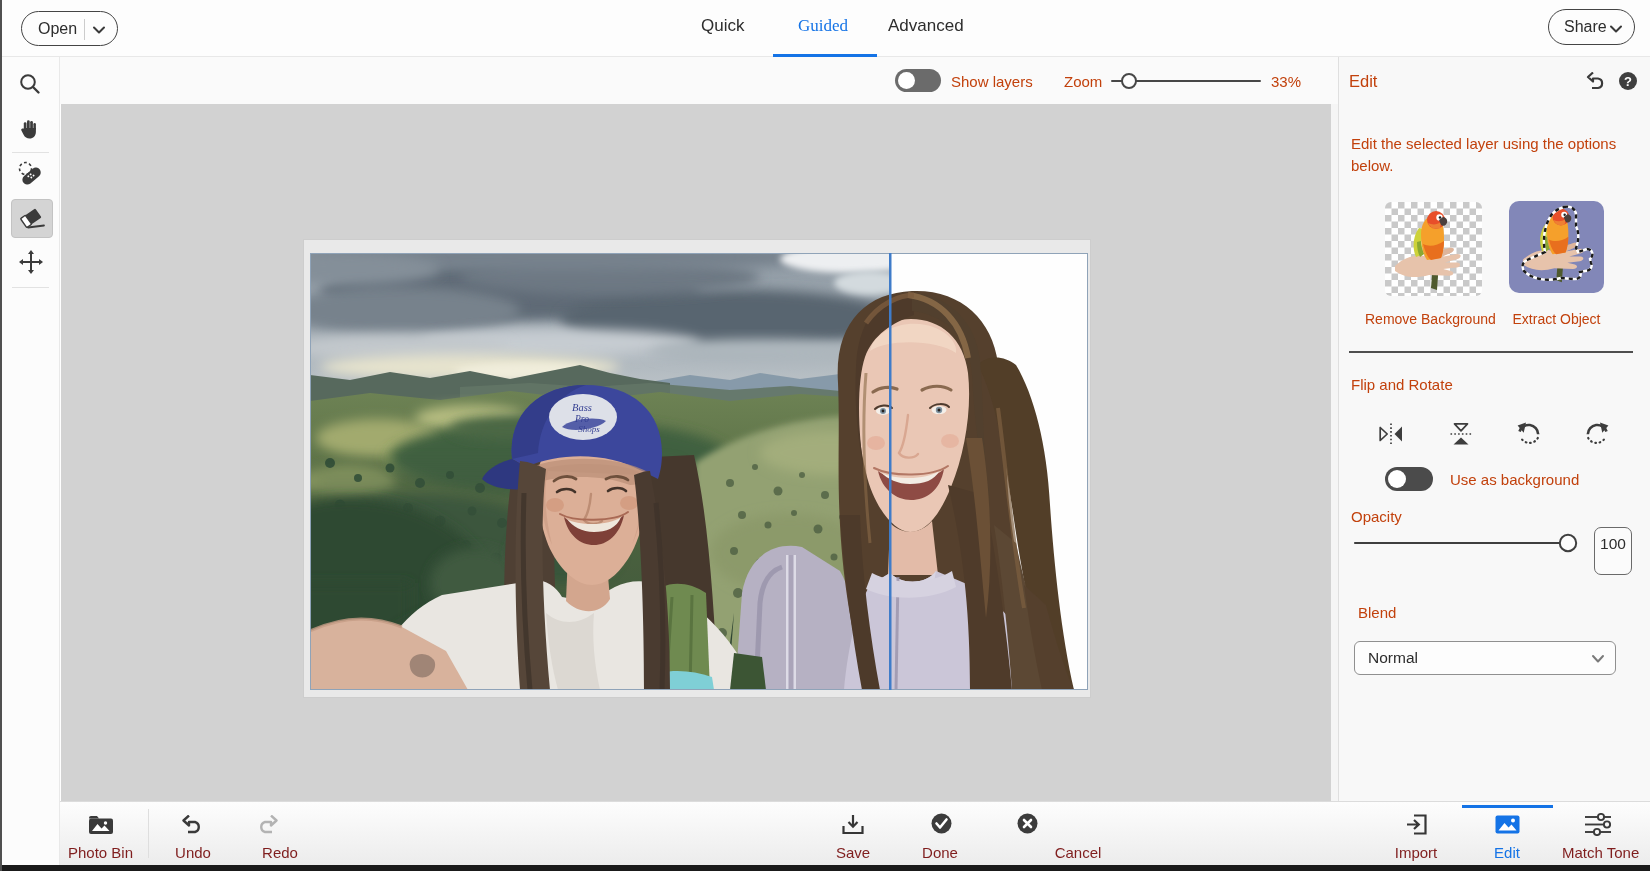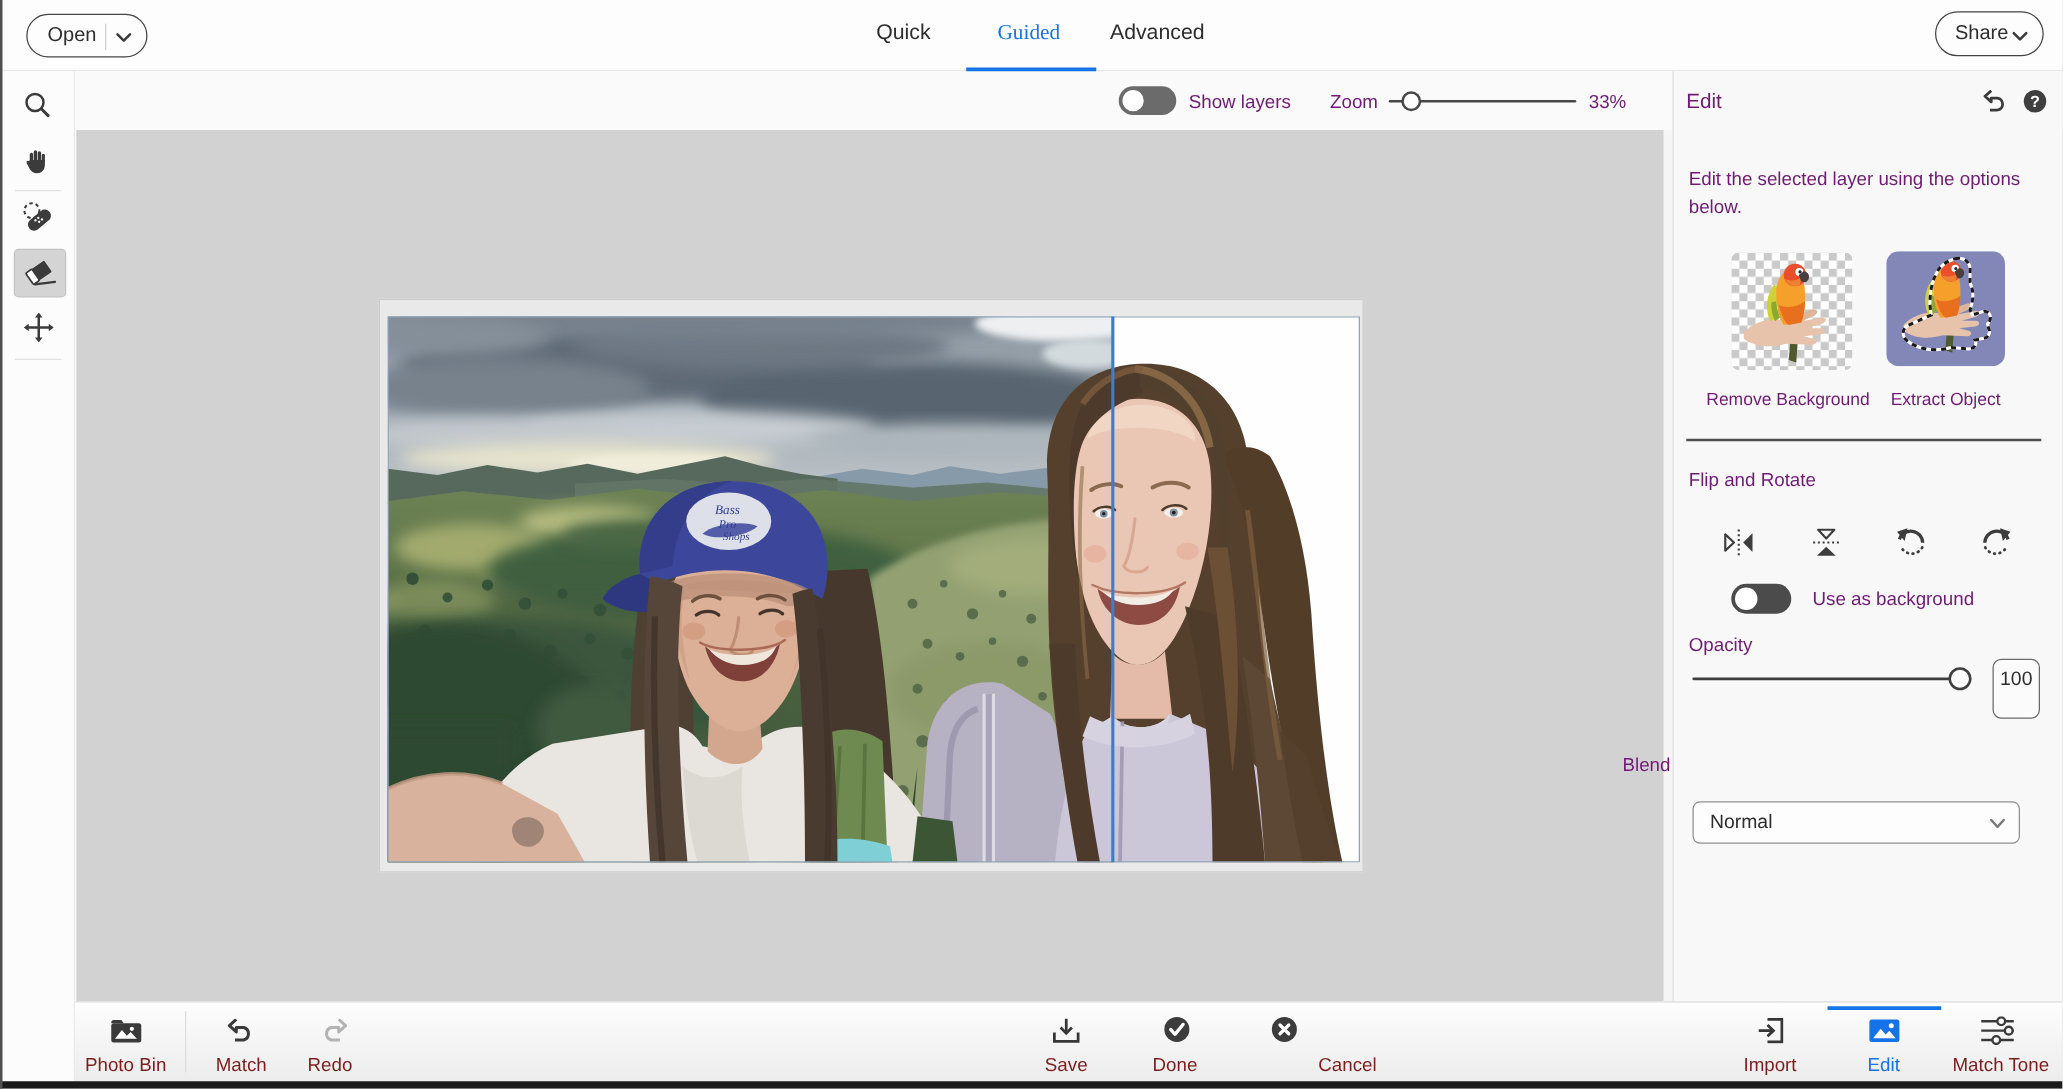--- a/index.html
+++ b/index.html
@@ -12,21 +12,21 @@
 #canvas { left:61px; top:104px; width:1270px; height:697px; background:#d2d2d2; }
 #rstrip { left:1331px; top:104px; width:7px; height:697px; background:#f5f5f5; }
 #panel { left:1338px; top:57px; width:312px; height:746px; background:#f8f8f8; border-left:1px solid #dfdfdf; }
 #bottombar { left:60px; top:801px; width:1590px; height:64px; background:linear-gradient(#fdfdfd,#ececec); border-top:1px solid #dcdcdc; }
 #blackstrip { left:0; top:865px; width:1650px; height:6px; background:#1a1a1a; }
 #leftedge { left:0; top:0; width:2px; height:871px; background:#505050; }
 #artboard { left:303px; top:239px; width:788px; height:459px; background:#e9e9e9; border:1px solid #cdcdcd; }
 #photo { left:310px; top:253px; width:778px; height:437px; }
 .pill { position:absolute; border:1.5px solid #444; border-radius:18px; background:#fdfdfd; display:flex; align-items:center; }
 .tab { position:absolute; top:16px; font-size:17px; color:#2d2d2d; }
-.lbl { position:absolute; font-size:15px; color:#701a75; white-space:nowrap; }
+.lbl { position:absolute; font-size:15px; color:#c2410c; white-space:nowrap; }
 .blbl { position:absolute; font-size:15px; color:#7f1d1d; top:844px; text-align:center; white-space:nowrap; }
 </style>
 </head>
 <body>
 <div id="topbar" class="abs"></div>
 <div id="row2" class="abs"></div>
 <div id="sidebar" class="abs"></div>
 <div id="canvas" class="abs"></div>
 <div id="rstrip" class="abs"></div>
 <div id="artboard" class="abs"></div>
@@ -368,25 +368,25 @@
   <path fill="#3a3a3a" d="M1 3 a2 2 0 0 1 2-2 h6 l2 2.5 h-10 Z"></path>
   <rect x="1" y="3.5" width="24" height="15.5" rx="2" fill="#3a3a3a"></rect>
   <path fill="#fff" d="M4 16 L9.5 9 L13.5 13.5 L16.5 10.5 L21.5 16 Z"></path>
   <circle cx="17.5" cy="8" r="1.7" fill="#fff"></circle>
 </svg>
 <div class="blbl" style="left:68px; width:65px;">Photo Bin</div>
 <div class="abs" style="left:148px; top:809px; width:1px; height:49px; background:#dedede;"></div>
 <svg class="abs" style="left:181px; top:815px;" width="24" height="19" viewBox="0 0 24 19">
   <path d="M8 1.5 L2.5 6.5 L8 11.5 V8 H14 A5.2 5.2 0 0 1 14 18 H7" fill="none" stroke="#3a3a3a" stroke-width="2.4" stroke-linejoin="round" transform="translate(0,-1)"></path>
 </svg>
-<div class="blbl" style="left:163px; width:60px;">Match</div>
+<div class="blbl" style="left:163px; width:60px;">Undo</div>
 <svg class="abs" style="left:255px; top:815px;" width="24" height="19" viewBox="0 0 24 19">
   <path d="M16 1.5 L21.5 6.5 L16 11.5 V8 H10 A5.2 5.2 0 0 0 10 18 H17" fill="none" stroke="#b3b3b3" stroke-width="2.4" stroke-linejoin="round" transform="translate(0,-1)"></path>
 </svg>
-<div class="blbl" style="left:234px; width:60px;">Redo</div>
+<div class="blbl" style="left:250px; width:60px;">Redo</div>
 <svg class="abs" style="left:842px; top:814px;" width="22" height="21" viewBox="0 0 22 21">
   <g fill="none" stroke="#363636" stroke-width="2.2">
     <path d="M11 1 V12"></path>
     <path d="M6.5 8 L11 12.7 L15.5 8" fill="none"></path>
     <path d="M1.5 12 V19 H20.5 V12"></path>
   </g>
 </svg>
 <div class="blbl" style="left:823px; width:60px;">Save</div>
 <svg class="abs" style="left:931px; top:813px;" width="21" height="21" viewBox="0 0 21 21">
   <circle cx="10.5" cy="10.5" r="10" fill="#3c3c3c"></circle>
@@ -477,21 +477,21 @@
 
 <div class="abs" style="left:1385px; top:467px; width:48px; height:24px; border-radius:13px; background:#4b4b4b;"></div>
 <div class="abs" style="left:1388px; top:470px; width:18px; height:18px; border-radius:50%; background:#fff;"></div>
 <div class="lbl" style="left:1450px; top:471px;">Use as background</div>
 <div class="lbl" style="left:1351px; top:508px;">Opacity</div>
 <svg class="abs" style="left:1350px; top:532px;" width="240" height="22" viewBox="0 0 240 22">
   <line x1="5" y1="11" x2="226" y2="11" stroke="#3f3f3f" stroke-width="2.2" stroke-linecap="round"></line>
   <circle cx="218" cy="11" r="8.2" fill="#fdfdfd" stroke="#3f3f3f" stroke-width="2"></circle>
 </svg>
 <div class="abs" style="left:1594px; top:527px; width:38px; height:48px; border:1.6px solid #6a6a6a; border-radius:7px; background:#fbfbfb; text-align:center; line-height:31px; font-size:15.5px;">100</div>
-<div class="lbl" style="left:1298px; top:604px;">Blend</div>
+<div class="lbl" style="left:1358px; top:604px;">Blend</div>
 <div class="abs" style="left:1354px; top:641px; width:262px; height:34px; border:1px solid #909090; border-radius:6px; background:#fdfdfd;">
   <span style="position:absolute; left:13px; top:7px; font-size:15.5px;">Normal</span>
   <svg style="position:absolute; right:10px; top:12px;" width="14" height="10" viewBox="0 0 14 10">
       <path d="M2 2 L7 7.5 L12 2" fill="none" stroke="#7a7a7a" stroke-width="2" stroke-linecap="round" stroke-linejoin="round"></path>
     </svg>
 </div>
 
 <svg width="0" height="0" style="position:absolute">
 <symbol id="parrothand" viewBox="0 0 84 84">
 

